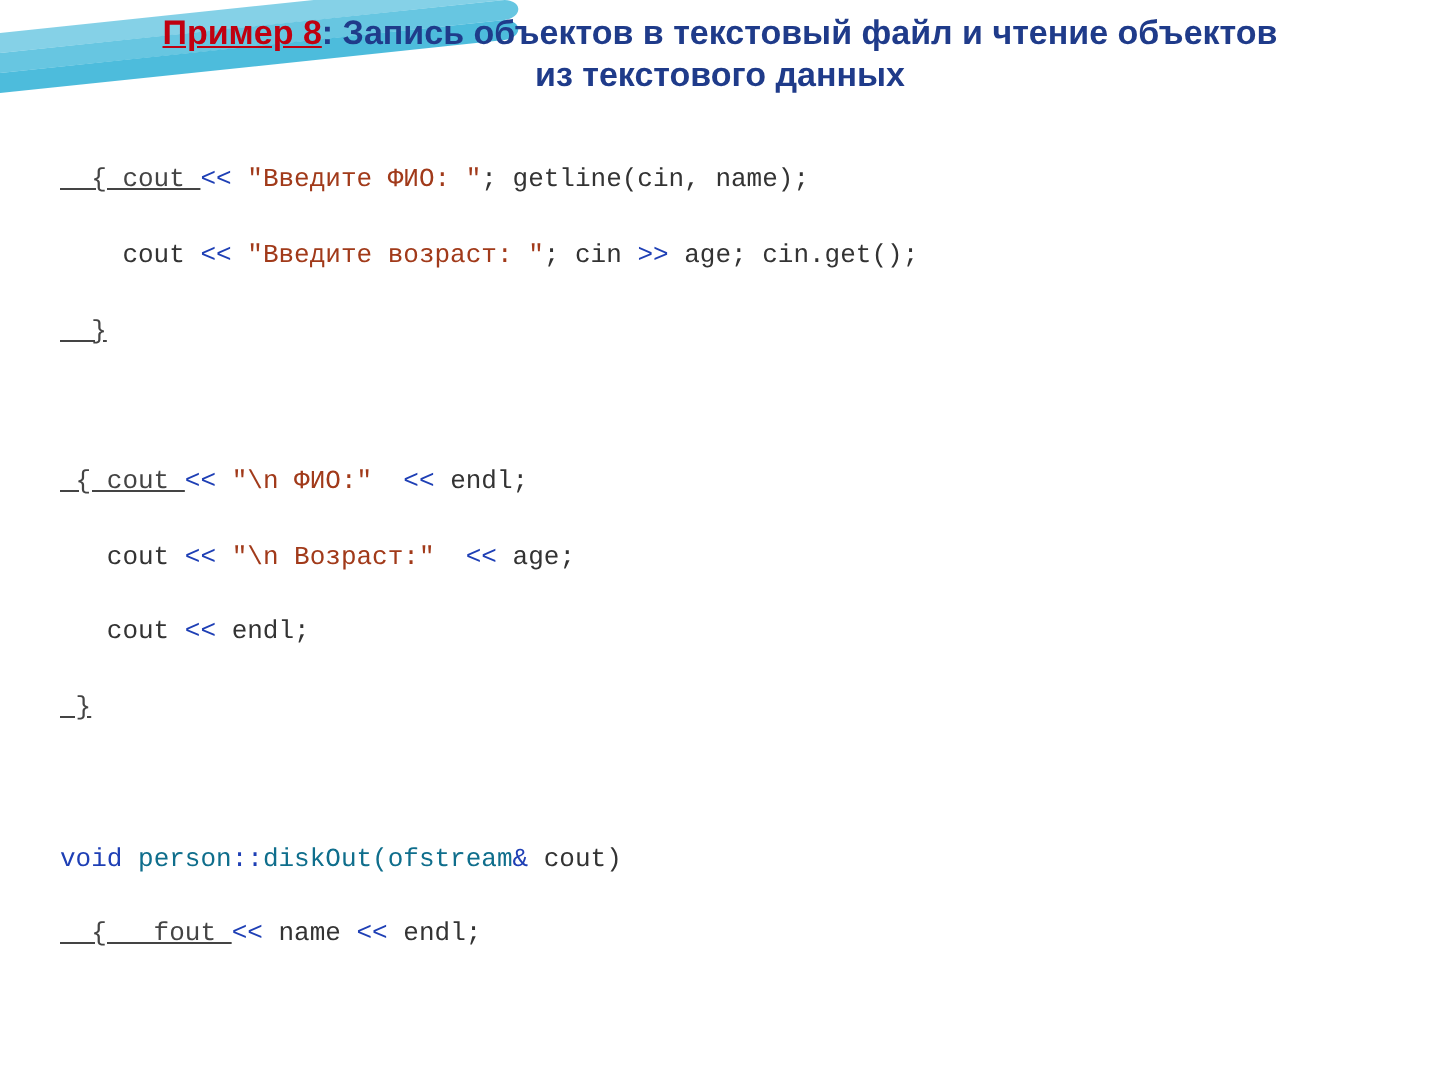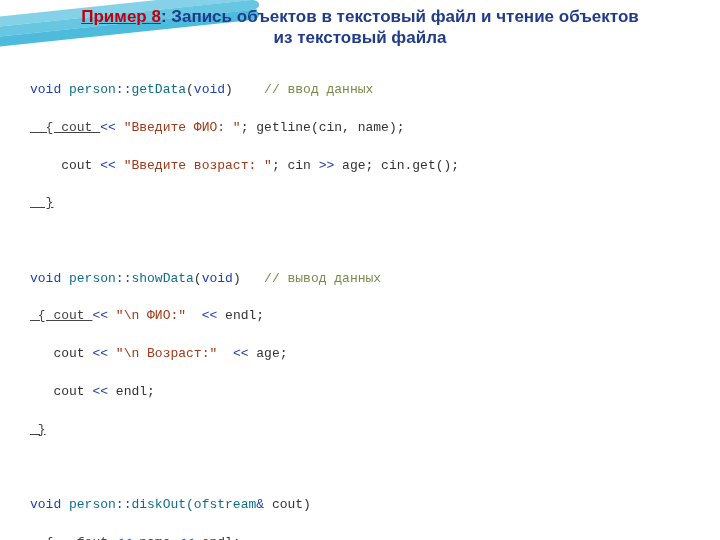--- a/index.html
+++ b/index.html
@@ -83,30 +83,28 @@
 <div class="slide">
 
   <div class="ribbon">
     <div class="band b1"></div>
     <div class="band b2"></div>
     <div class="band b3"></div>
   </div>
 
   <div class="title-block">
     <span class="title-prefix">Пример 8</span><span class="title-colon">: </span><span>Запись объектов в текстовый файл и чтение объектов</span><br>
-    <span>из текстовый файла</span>
+    <span>из текстового данных</span>
   </div>
 
   <div class="code-area">
-<span class="line"><span class="kw">void</span><span class="typ"> person</span><span class="op">::</span><span class="typ">getData</span><span class="id">(</span><span class="kw">void</span><span class="id">)    </span><span class="com">// ввод данных</span></span>
 <span class="line"><span class="br">  { cout </span><span class="op">&lt;&lt;</span><span> </span><span class="str">"Введите ФИО: "</span><span class="id">; getline(cin, name);</span></span>
 <span class="line"><span class="id">    cout </span><span class="op">&lt;&lt;</span><span> </span><span class="str">"Введите возраст: "</span><span class="id">; cin </span><span class="op">&gt;&gt;</span><span class="id"> age; cin.get();</span></span>
 <span class="line"><span class="br">  }</span></span>
 <span class="line"> </span>
-<span class="line"><span class="kw">void</span><span class="typ"> person</span><span class="op">::</span><span class="typ">showData</span><span class="id">(</span><span class="kw">void</span><span class="id">)   </span><span class="com">// вывод данных</span></span>
 <span class="line"><span class="br"> { cout </span><span class="op">&lt;&lt;</span><span> </span><span class="str">"\n ФИО:"</span><span>  </span><span class="op">&lt;&lt;</span><span class="id"> endl;</span></span>
 <span class="line"><span class="id">   cout </span><span class="op">&lt;&lt;</span><span> </span><span class="str">"\n Возраст:"</span><span>  </span><span class="op">&lt;&lt;</span><span class="id"> age;</span></span>
 <span class="line"><span class="id">   cout </span><span class="op">&lt;&lt;</span><span class="id"> endl;</span></span>
 <span class="line"><span class="br"> }</span></span>
 <span class="line"> </span>
 <span class="line"><span class="kw">void</span><span class="typ"> person</span><span class="op">::</span><span class="typ">diskOut</span><span class="typ">(ofstream</span><span class="op">&amp;</span><span class="id"> cout)</span></span>
 <span class="line"><span class="br">  {   fout </span><span class="op">&lt;&lt;</span><span class="id"> name </span><span class="op">&lt;&lt;</span><span class="id"> endl;</span></span>
 
 
 

